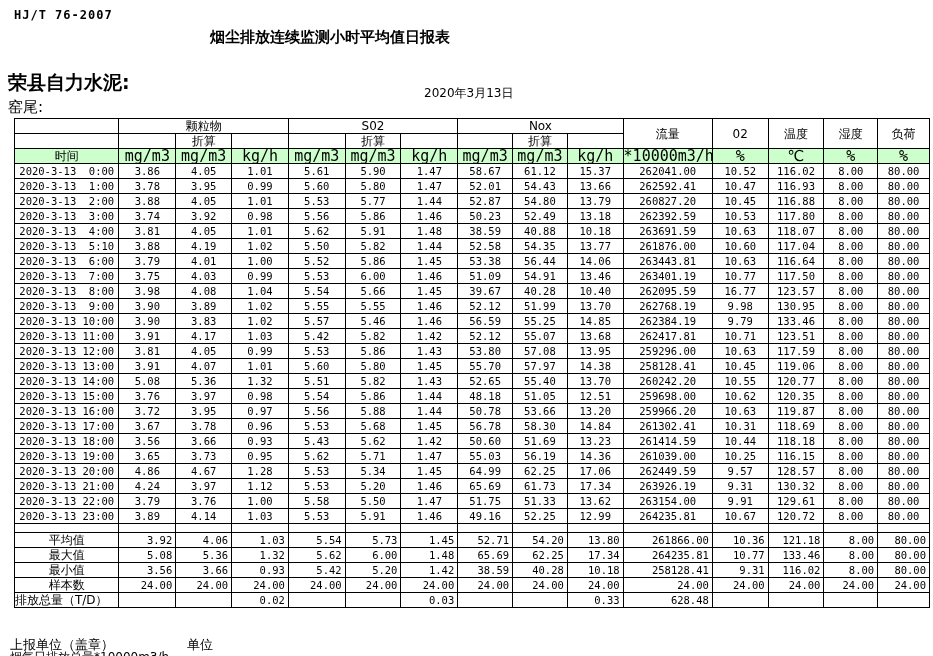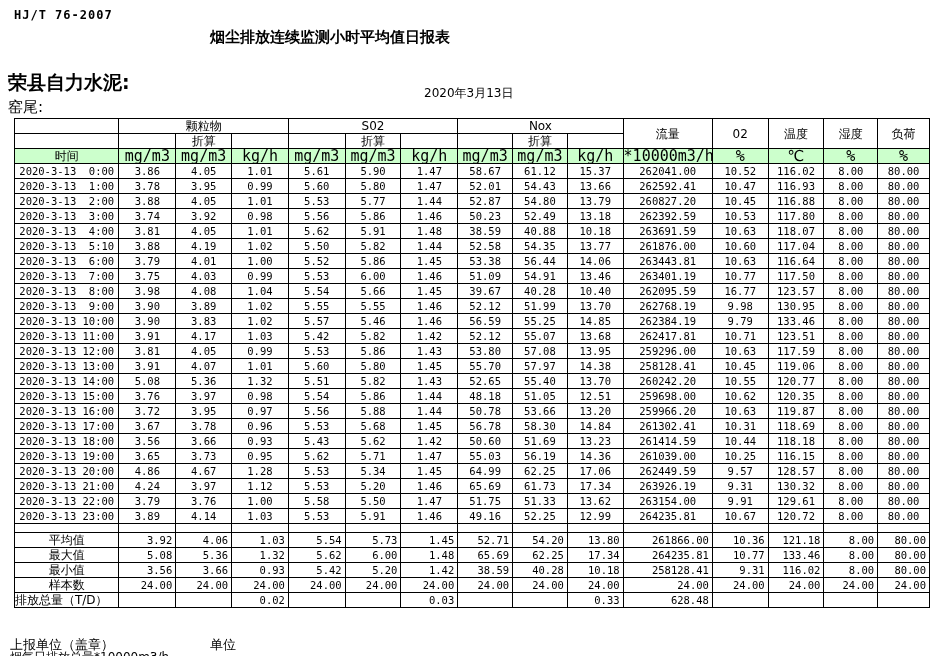--- a/index.html
+++ b/index.html
@@ -30,21 +30,21 @@
   td.flow { text-align:right; padding-right:7px; }
   tr.sum td.num { text-align:right; padding-right:3px; }
   tr.sum td.flow { padding-right:3px; }
   .sum-label { text-align:right; padding-right:2px; font-size:12px; }
   .total-label { position:relative; text-align:left; font-size:12px; }
   .total-label span { position:absolute; left:-12px; top:0; white-space:nowrap; background:#fff; }
   tr.spacer td { height:9px; line-height:9px; }
 
   .foot-note  { position:absolute; left:10px;  top:619px; font-size:12px;margin-top:30px; }
   .foot-unit1 { position:absolute; left:10px;  top:636px; font-size:13px; }
-  .foot-unit2 { position:absolute; left:210px; top:636px; font-size:13px; }
+  .foot-unit2 { position:absolute; left:187px; top:636px; font-size:13px; }
 </style>
 </head>
 <body>
 
 <div class="page">
 
   <div class="std">HJ/T  76-2007</div>
   <div class="title">烟尘排放连续监测小时平均值日报表</div>
   <div class="company">荣县自力水泥:</div>
   <div class="site">窑尾:</div>

